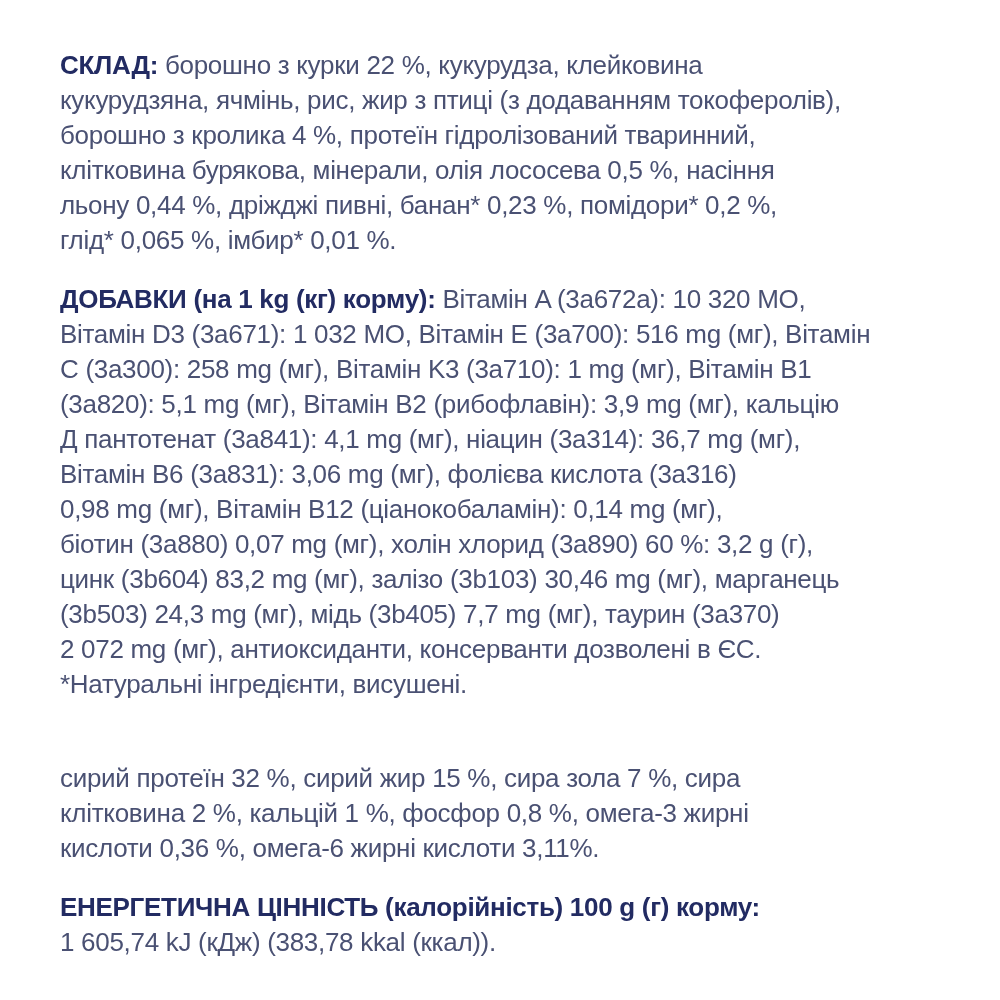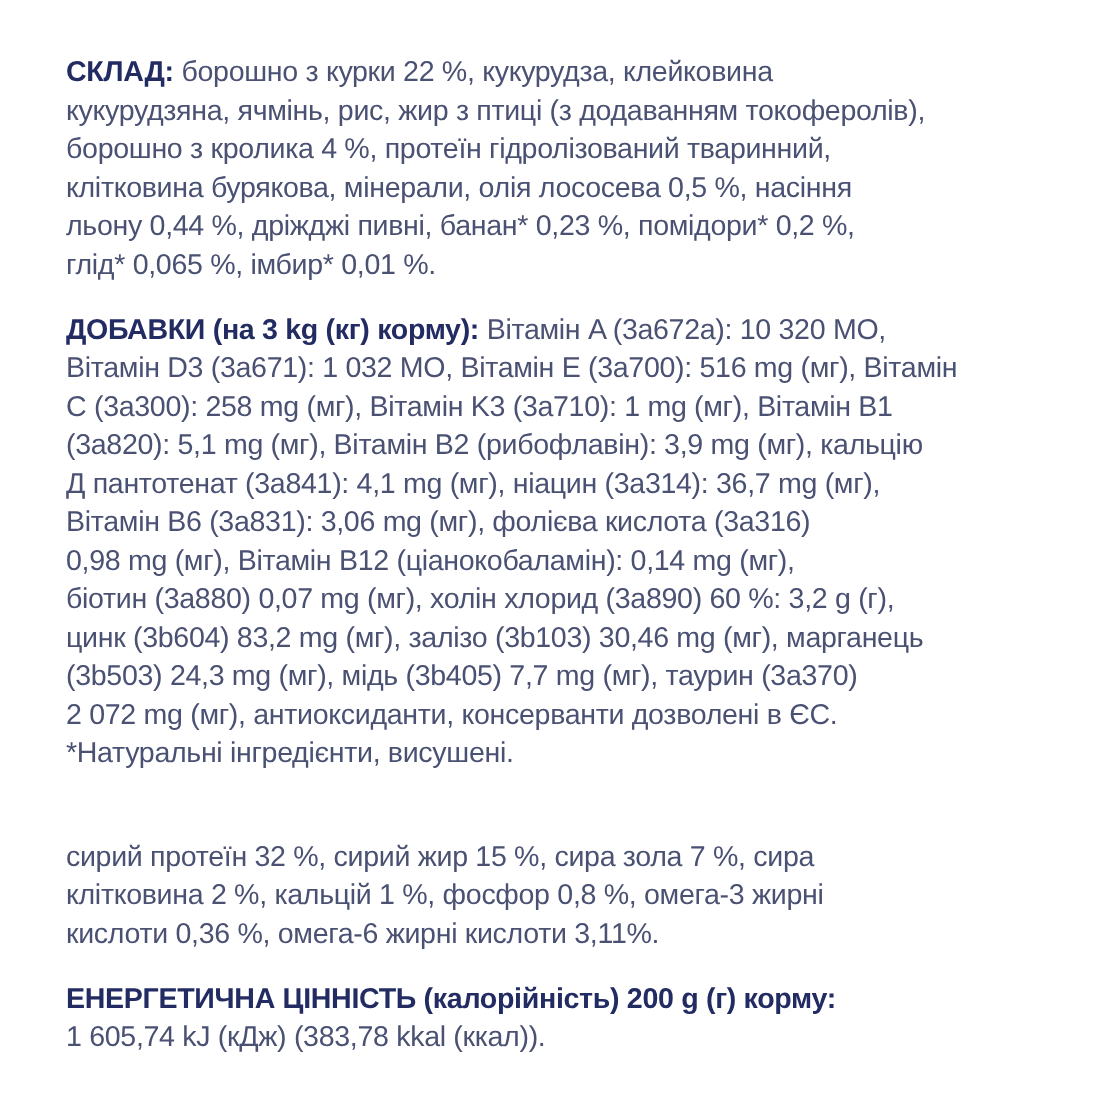--- a/index.html
+++ b/index.html
@@ -37,34 +37,34 @@
 
 <main class="page">
 
   <p class="section"><span class="hdr">СКЛАД:</span><span> борошно з курки 22 %, кукурудза, клейковина
 кукурудзяна, ячмінь, рис, жир з птиці (з додаванням токоферолів),
 борошно з кролика 4 %, протеїн гідролізований тваринний,
 клітковина бурякова, мінерали, олія лососева 0,5 %, насіння
 льону 0,44 %, дріжджі пивні, банан* 0,23 %, помідори* 0,2 %,
 глід* 0,065 %, імбир* 0,01 %.</span></p>
 
-  <p class="section"><span class="hdr">ДОБАВКИ (на 3 kg (кг) корму):</span><span> Вітамін A (3a672a): 10 320 МО,
+  <p class="section"><span class="hdr">ДОБАВКИ (на 1 kg (кг) корму):</span><span> Вітамін A (3a672a): 10 320 МО,
 Вітамін D3 (3a671): 1 032 МО, Вітамін E (3a700): 516 mg (мг), Вітамін
 C (3a300): 258 mg (мг), Вітамін K3 (3a710): 1 mg (мг), Вітамін B1
 (3a820): 5,1 mg (мг), Вітамін B2 (рибофлавін): 3,9 mg (мг), кальцію
 Д пантотенат (3a841): 4,1 mg (мг), ніацин (3a314): 36,7 mg (мг),
 Вітамін B6 (3a831): 3,06 mg (мг), фолієва кислота (3a316)
 0,98 mg (мг), Вітамін B12 (ціанокобаламін): 0,14 mg (мг),
 біотин (3a880) 0,07 mg (мг), холін хлорид (3a890) 60 %: 3,2 g (г),
 цинк (3b604) 83,2 mg (мг), залізо (3b103) 30,46 mg (мг), марганець
 (3b503) 24,3 mg (мг), мідь (3b405) 7,7 mg (мг), таурин (3a370)
 2 072 mg (мг), антиоксиданти, консерванти дозволені в ЄС.
 *Натуральні інгредієнти, висушені.</span></p>
 
   <p class="section"><span>
 сирий протеїн 32 %, сирий жир 15 %, сира зола 7 %, сира
 клітковина 2 %, кальцій 1 %, фосфор 0,8 %, омега-3 жирні
 кислоти 0,36 %, омега-6 жирні кислоти 3,11%.</span></p>
 
-  <p class="section"><span class="hdr">ЕНЕРГЕТИЧНА ЦІННІСТЬ (калорійність) 200 g (г) корму:</span><span>
+  <p class="section"><span class="hdr">ЕНЕРГЕТИЧНА ЦІННІСТЬ (калорійність) 100 g (г) корму:</span><span>
 1 605,74 kJ (кДж) (383,78 kkal (ккал)).</span></p>
 
 </main>
 
 </body></html>

